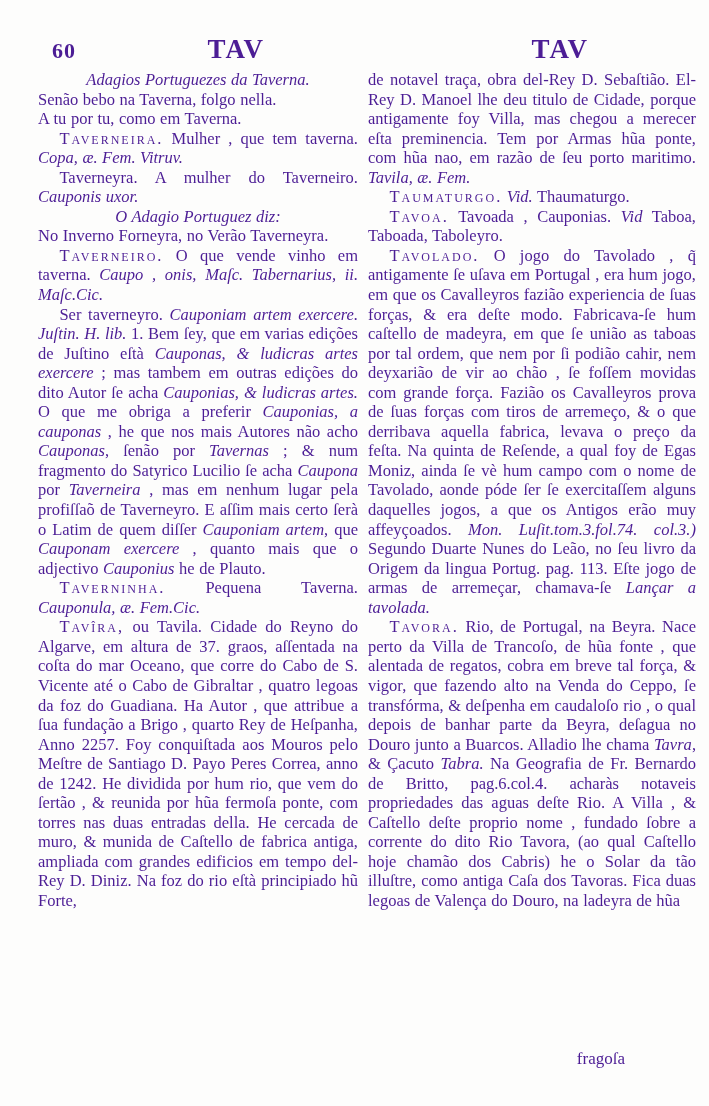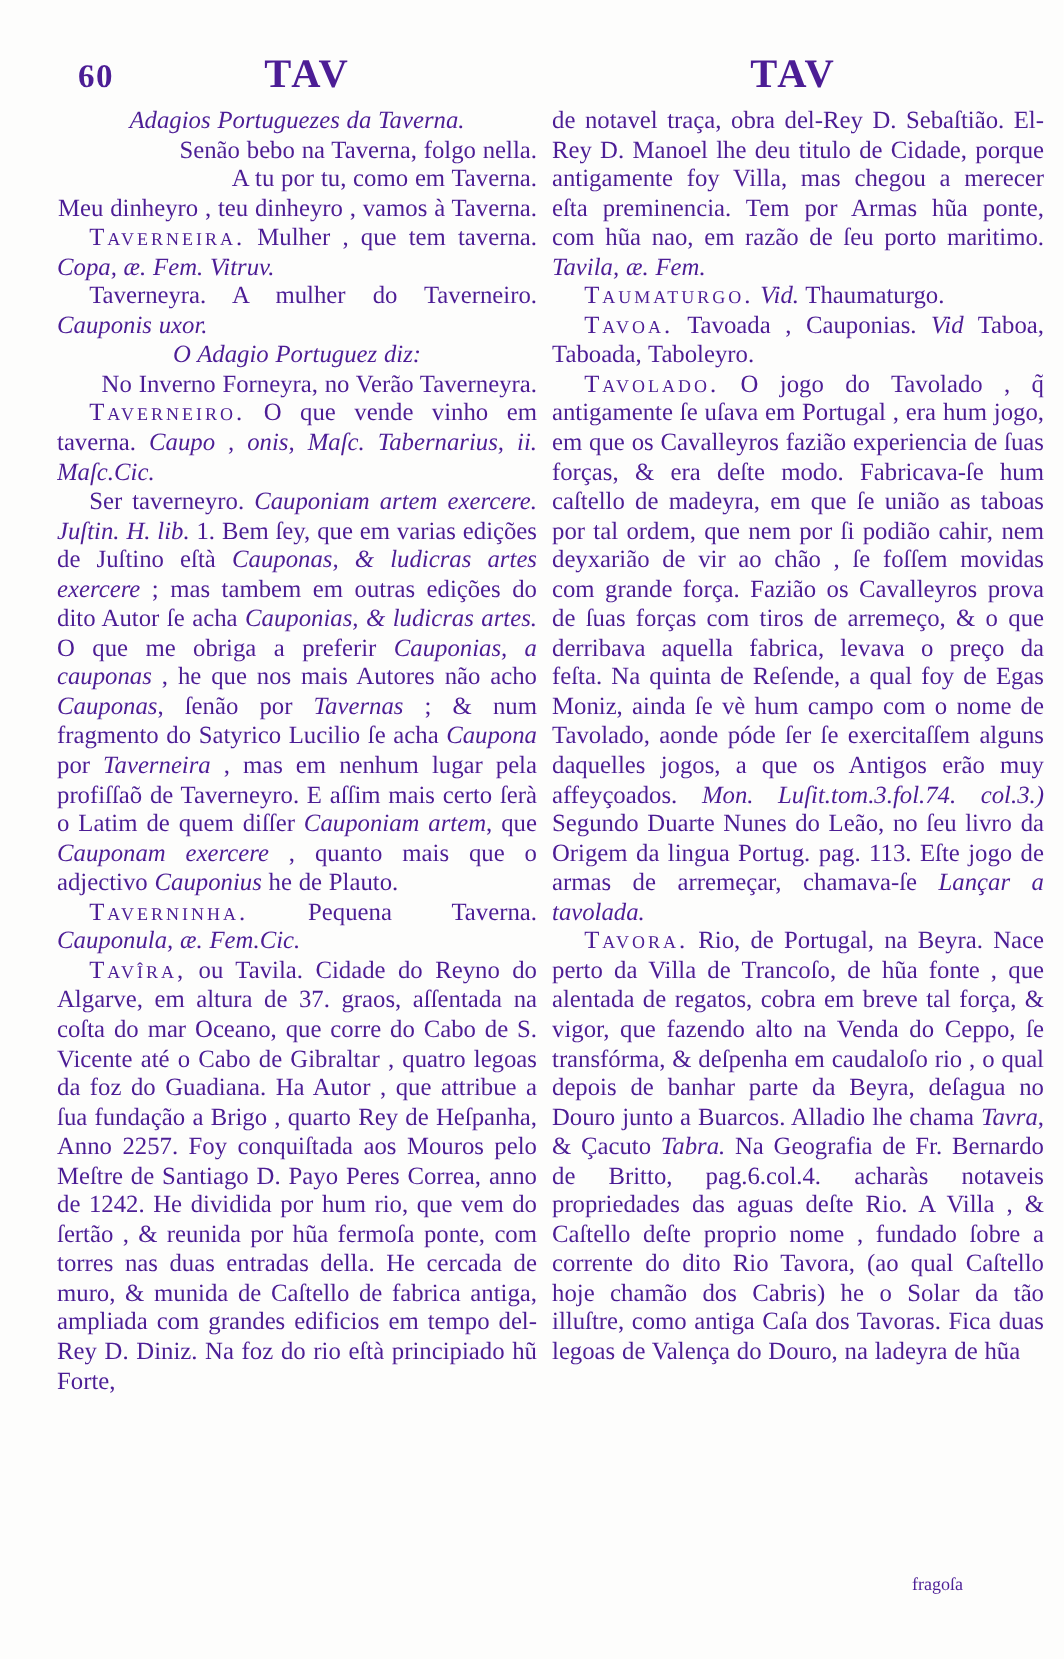--- a/index.html
+++ b/index.html
@@ -16,61 +16,60 @@
     overflow:hidden;
   }
   
   .pageno{
     position:absolute;left:52px;top:38px;
     font-size:22px;font-weight:bold;
     letter-spacing:1px;
   }
   .rh{
     position:absolute;top:34px;
-    width:120px;text-align:center;
+    width:120px;text-align:right;
     font-size:27px;font-weight:bold;
     letter-spacing:2px;
   }
   .rh-left{left:145px;}
   .rh-right{left:469px;}
   
   .col{
     position:absolute;top:70px;
     height:1000px;overflow:hidden;
     font-size:16.5px;line-height:19.55px;
     text-align:justify;
     word-spacing:0.4px;
   }
   .col-left{left:38px;width:320px;}
   .col-right{left:368px;width:328px;}
   .col p{margin:0;padding:0;}
   p.center-italic{text-align:center;font-style:italic;font-family:Liberation Serif, serif;}
-  p.verse{text-align:right;padding-left:2em;text-indent:-2em;}
+  p.verse{text-align:left;padding-left:2em;text-indent:-2em;}
   p.entry,p.para{text-indent:1.3em;}
   p.cont{text-indent:0;}
   .hw{font-variant:small-caps;letter-spacing:2px;}
   .it{font-style:italic;}
   .catchword{
-    position:absolute;top:1049px;right:67px;
-    font-size:12px;
+    position:absolute;top:1049px;right:84px;
+    font-size:17px;
   }
 </style>
 </head>
 <body>
 
 <div class="page">
   <div class="pageno">60</div>
   <div class="rh rh-left">TAV</div>
   <div class="rh rh-right">TAV</div>
 
   <div class="col col-left" id="col-left">
       <p class="center-italic"><span class="it">Adagios Portuguezes da Taverna.</span></p>
       <p class="verse"><span>Senão bebo na Taverna, folgo nella.</span></p>
       <p class="verse"><span>A tu por tu, como em Taverna.</span></p>
-      <p class="verse"><span>Meu dinheyro , teu dinheyro , vamos à Taverna.</span></p>
       <p class="entry"><span class="hw">Taverneira.</span><span> Mulher , que tem taverna. </span><span class="it">Copa, æ. Fem. Vitruv.</span></p>
       <p class="para"><span>Taverneyra. A mulher do Taverneiro. </span><span class="it">Cauponis uxor.</span></p>
       <p class="center-italic"><span class="it">O Adagio Portuguez diz:</span></p>
       <p class="verse"><span>No Inverno Forneyra, no Verão Taverneyra.</span></p>
       <p class="entry"><span class="hw">Taverneiro.</span><span> O que vende vinho em taverna. </span><span class="it">Caupo , onis, Maſc. Tabernarius, ii. Maſc.Cic.</span></p>
       <p class="para"><span>Ser taverneyro. </span><span class="it">Cauponiam artem exercere. Juſtin. H. lib.</span><span> 1. Bem ſey, que em varias edições de Juſtino eſtà </span><span class="it">Cauponas, &amp; ludicras artes exercere</span><span> ; mas tambem em outras edições do dito Autor ſe acha </span><span class="it">Cauponias, &amp; ludicras artes.</span><span> O que me obriga a preferir </span><span class="it">Cauponias, a cauponas</span><span> , he que nos mais Autores não acho </span><span class="it">Cauponas</span><span>, ſenão por </span><span class="it">Tavernas</span><span> ; &amp; num fragmento do Satyrico Lucilio ſe acha </span><span class="it">Caupona</span><span> por </span><span class="it">Taverneira</span><span> , mas em nenhum lugar pela profiſſaõ de Taverneyro. E aſſim mais certo ſerà o Latim de quem diſſer </span><span class="it">Cauponiam artem</span><span>, que </span><span class="it">Cauponam exercere</span><span> , quanto mais que o adjectivo </span><span class="it">Cauponius</span><span> he de Plauto.</span></p>
       <p class="entry"><span class="hw">Taverninha.</span><span> Pequena Taverna. </span><span class="it">Cauponula, æ. Fem.Cic.</span></p>
       <p class="entry"><span class="hw">Tavîra,</span><span> ou Tavila. Cidade do Reyno do Algarve, em altura de 37. graos, aſſentada na coſta do mar Oceano, que corre do Cabo de S. Vicente até o Cabo de Gibraltar , quatro legoas da foz do Guadiana. Ha Autor , que attribue a ſua fundação a Brigo , quarto Rey de Heſpanha, Anno 2257. Foy conquiſtada aos Mouros pelo Meſtre de Santiago D. Payo Peres Correa, anno de 1242. He dividida por hum rio, que vem do ſertão , &amp; reunida por hũa fermoſa ponte, com torres nas duas entradas della. He cercada de muro, &amp; munida de Caſtello de fabrica antiga, ampliada com grandes edificios em tempo del-Rey D. Diniz. Na foz do rio eſtà principiado hũ Forte,</span></p>
     </div>
   <div class="col col-right" id="col-right">

